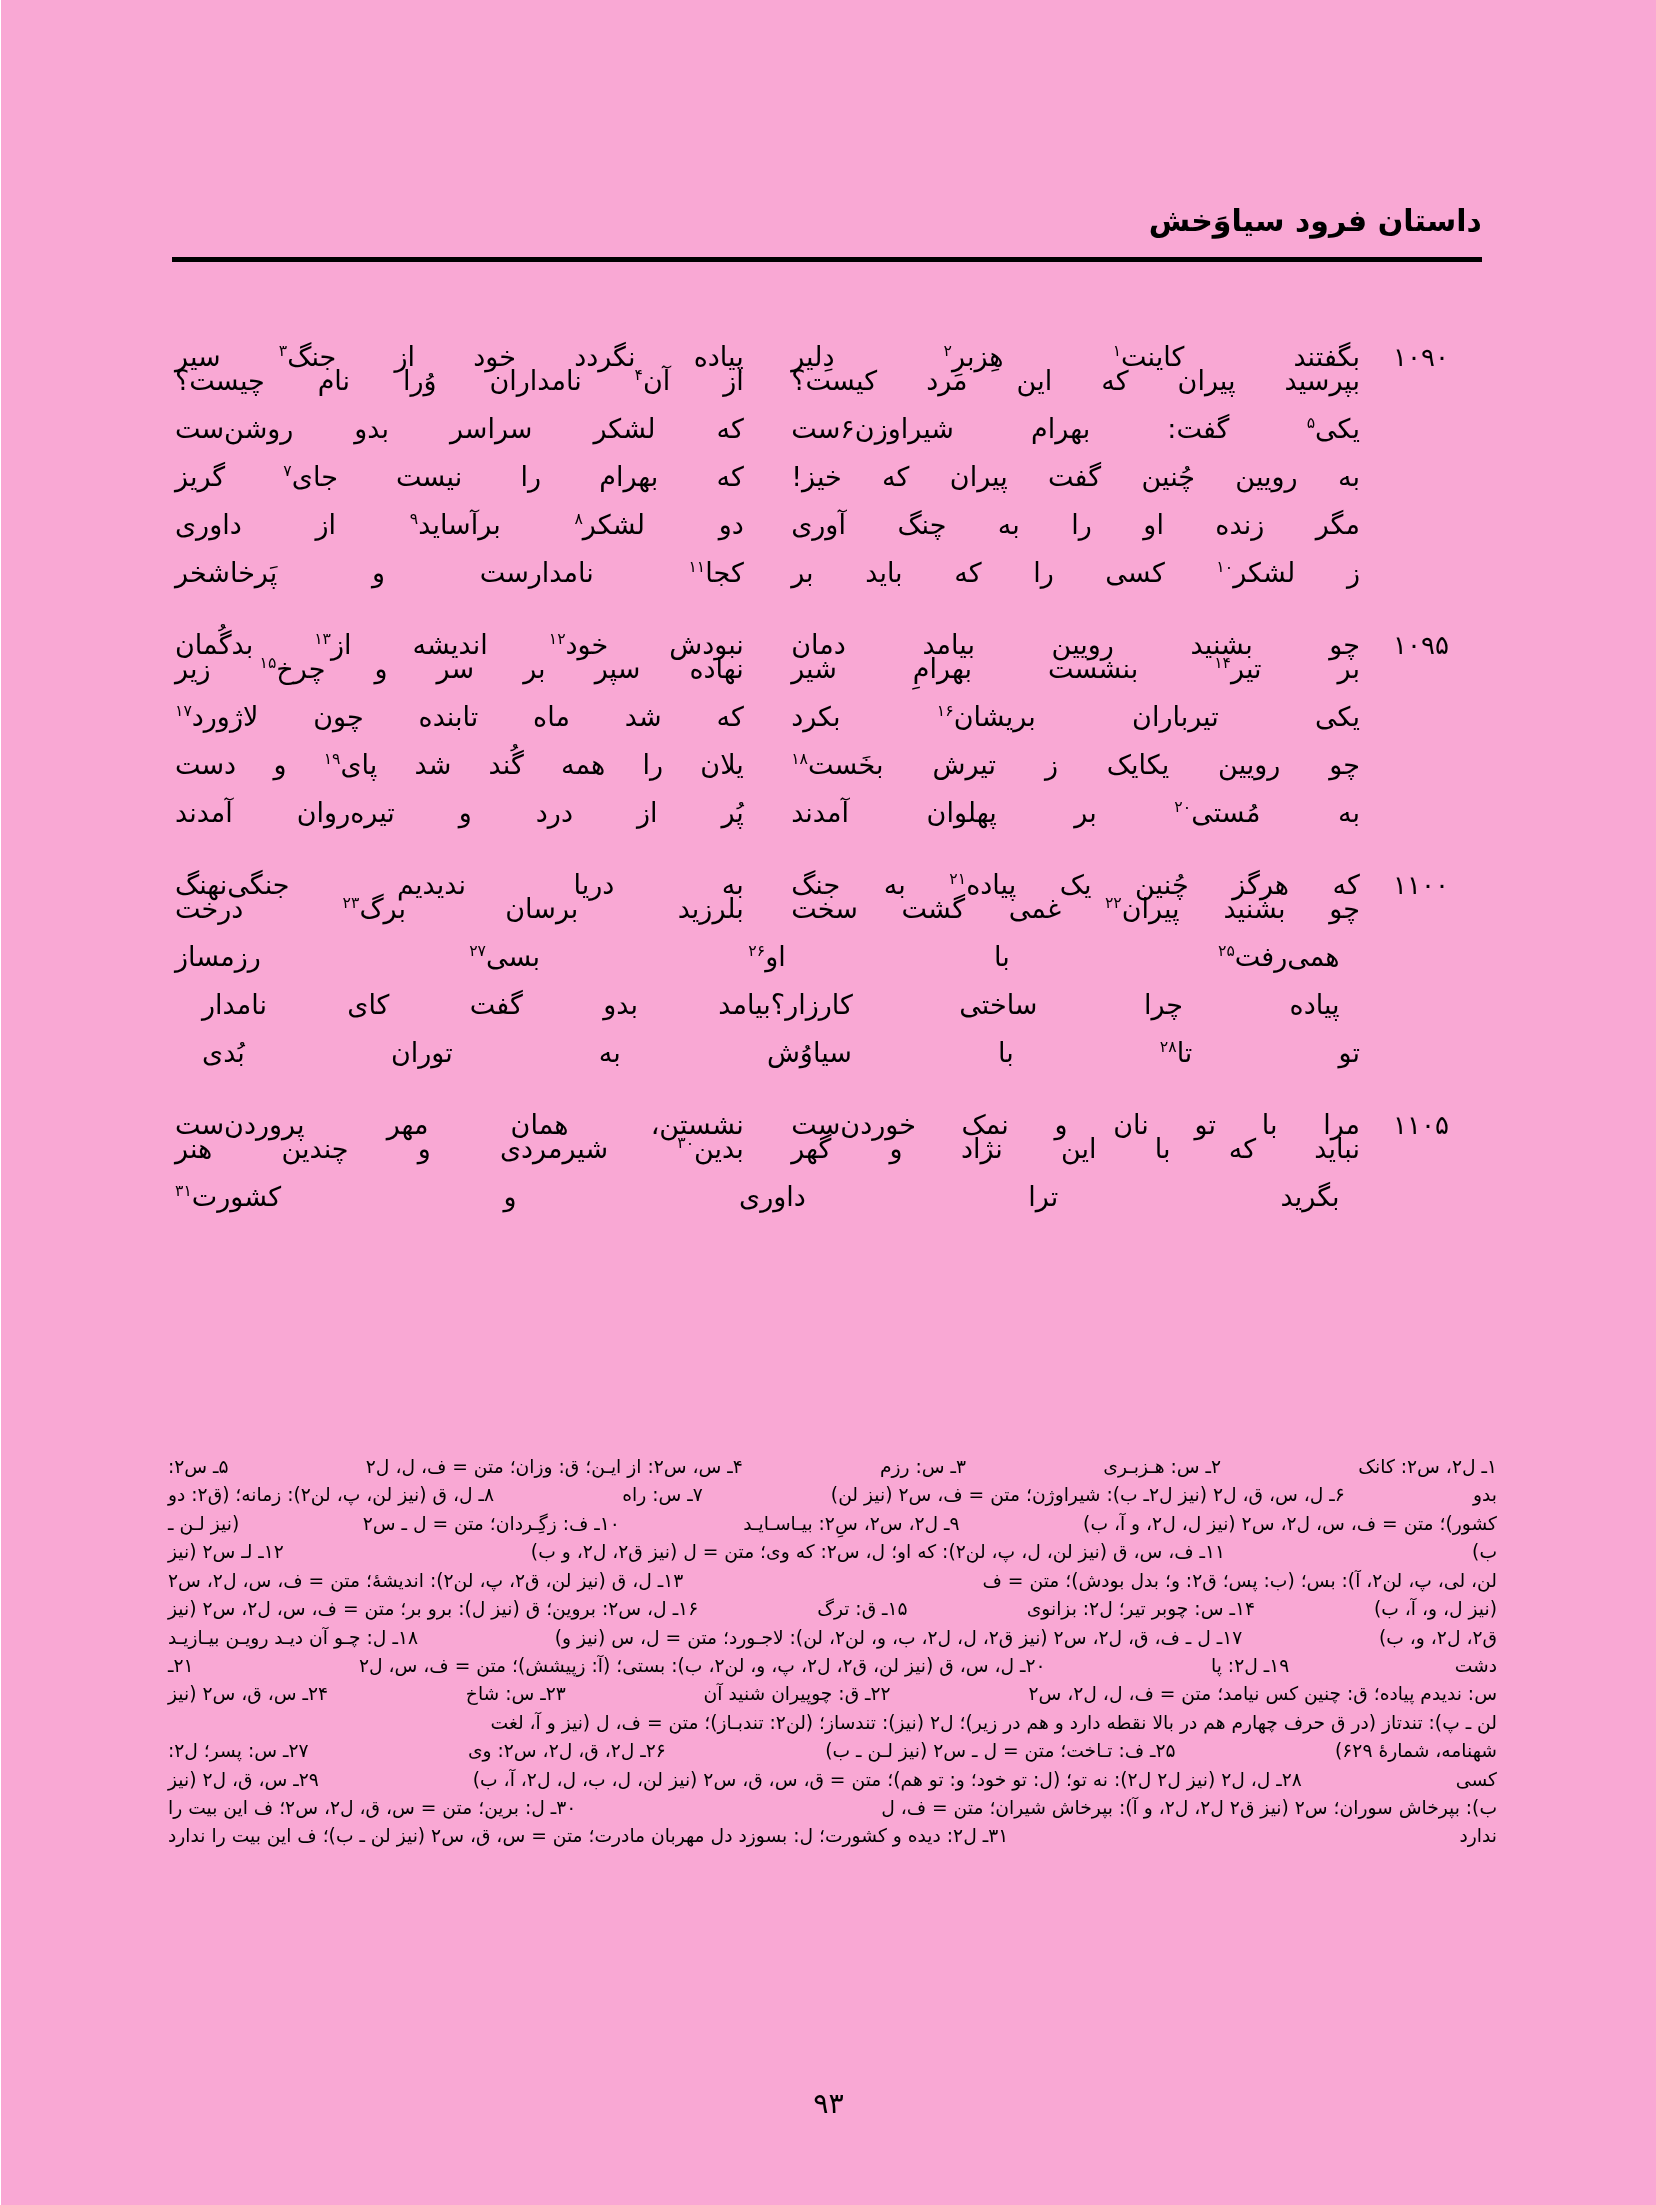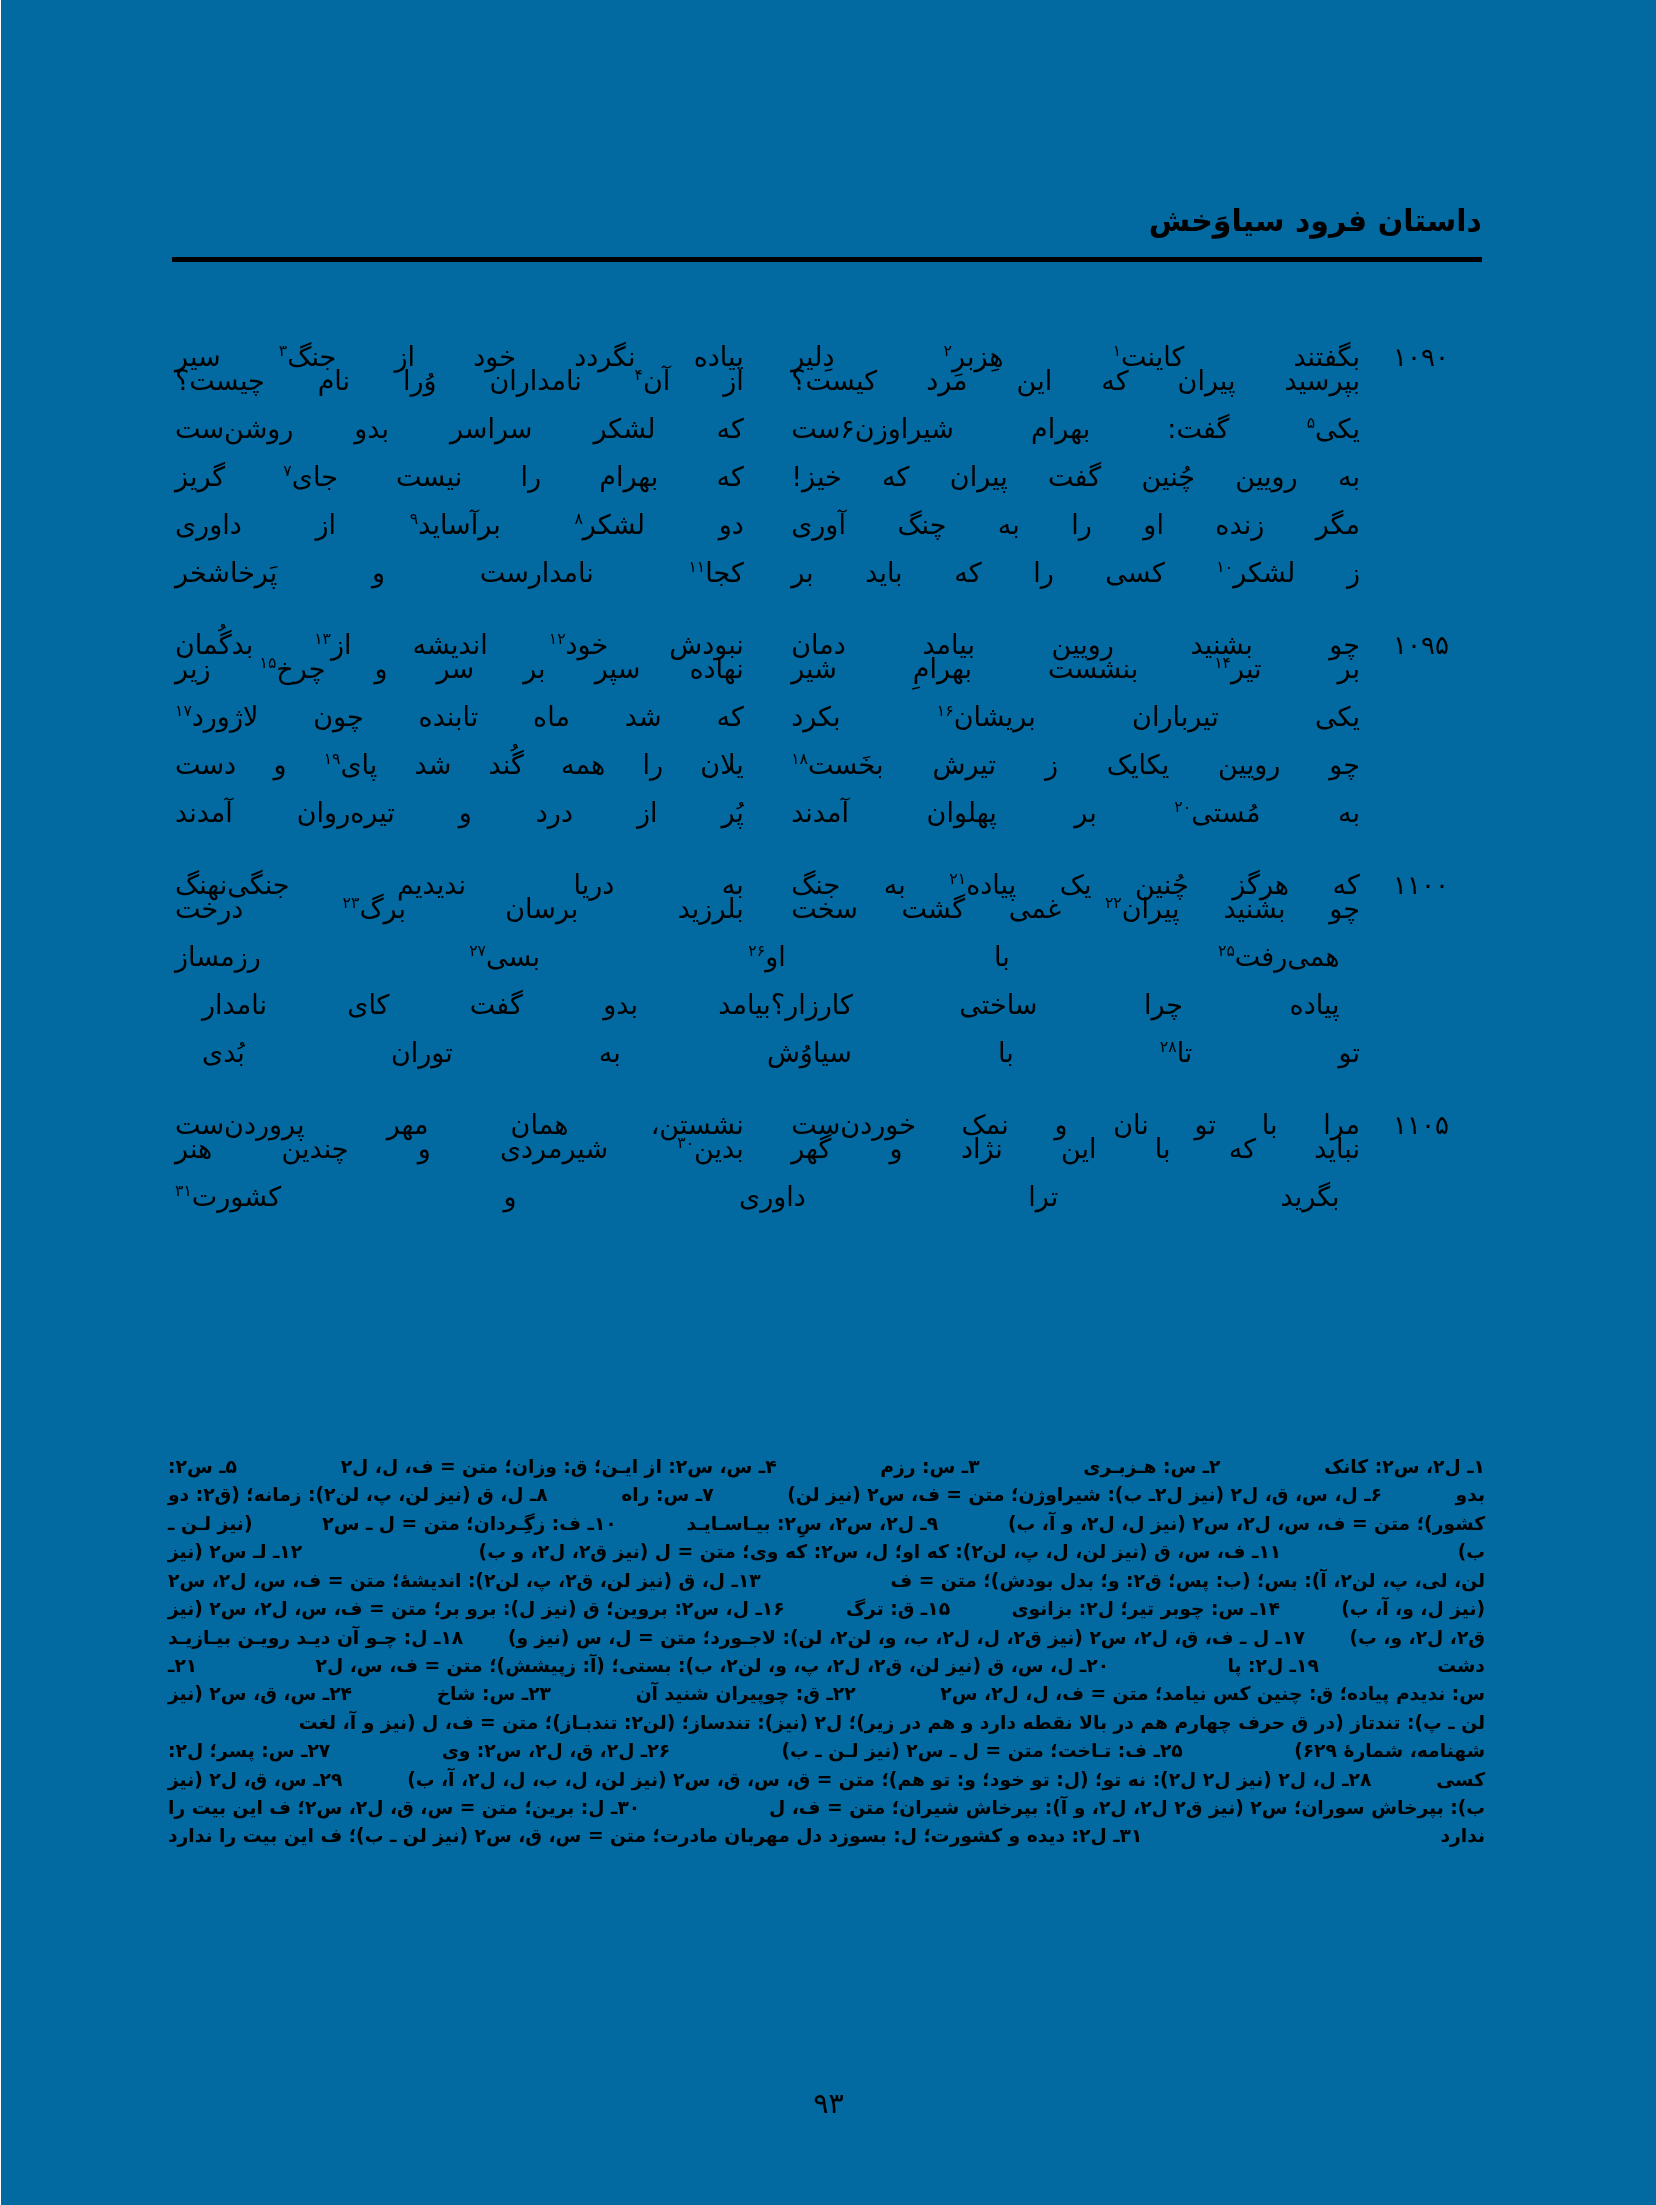--- a/index.html
+++ b/index.html
@@ -13,21 +13,21 @@
     height: 2205px;
     position: relative;
     font-family: "DejaVu Sans", "Liberation Sans", sans-serif;
     color: #000000;
     overflow: hidden;
   }
 
   .page {
     position: absolute;
     inset: 0;
-    background: #0369a1;
+    background: #f9a8d4;
   }
 
   
   .running-head {
     position: absolute;
     top: 204px;
     right: 175px;
     left: 175px;
     text-align: right;
     direction: rtl;
@@ -98,28 +98,27 @@
 
   
   .hemistich .w {
     display: inline-block;
   }
 
   
   .notes {
     position: absolute;
     top: 1453px;
-    right: 172px;
+    right: 160px;
     left: 168px;
     direction: rtl;
     font-size: 18.7px;
     line-height: 1.52;
     text-align: justify;
     text-align-last: justify;
-    font-weight: bold;
   }
   .notes .nline {
     display: block;
     white-space: nowrap;
     direction: rtl;
     text-align: justify;
     text-align-last: justify;
     width: 100%;
   }
   .notes .nline > span { display: inline-block; }

